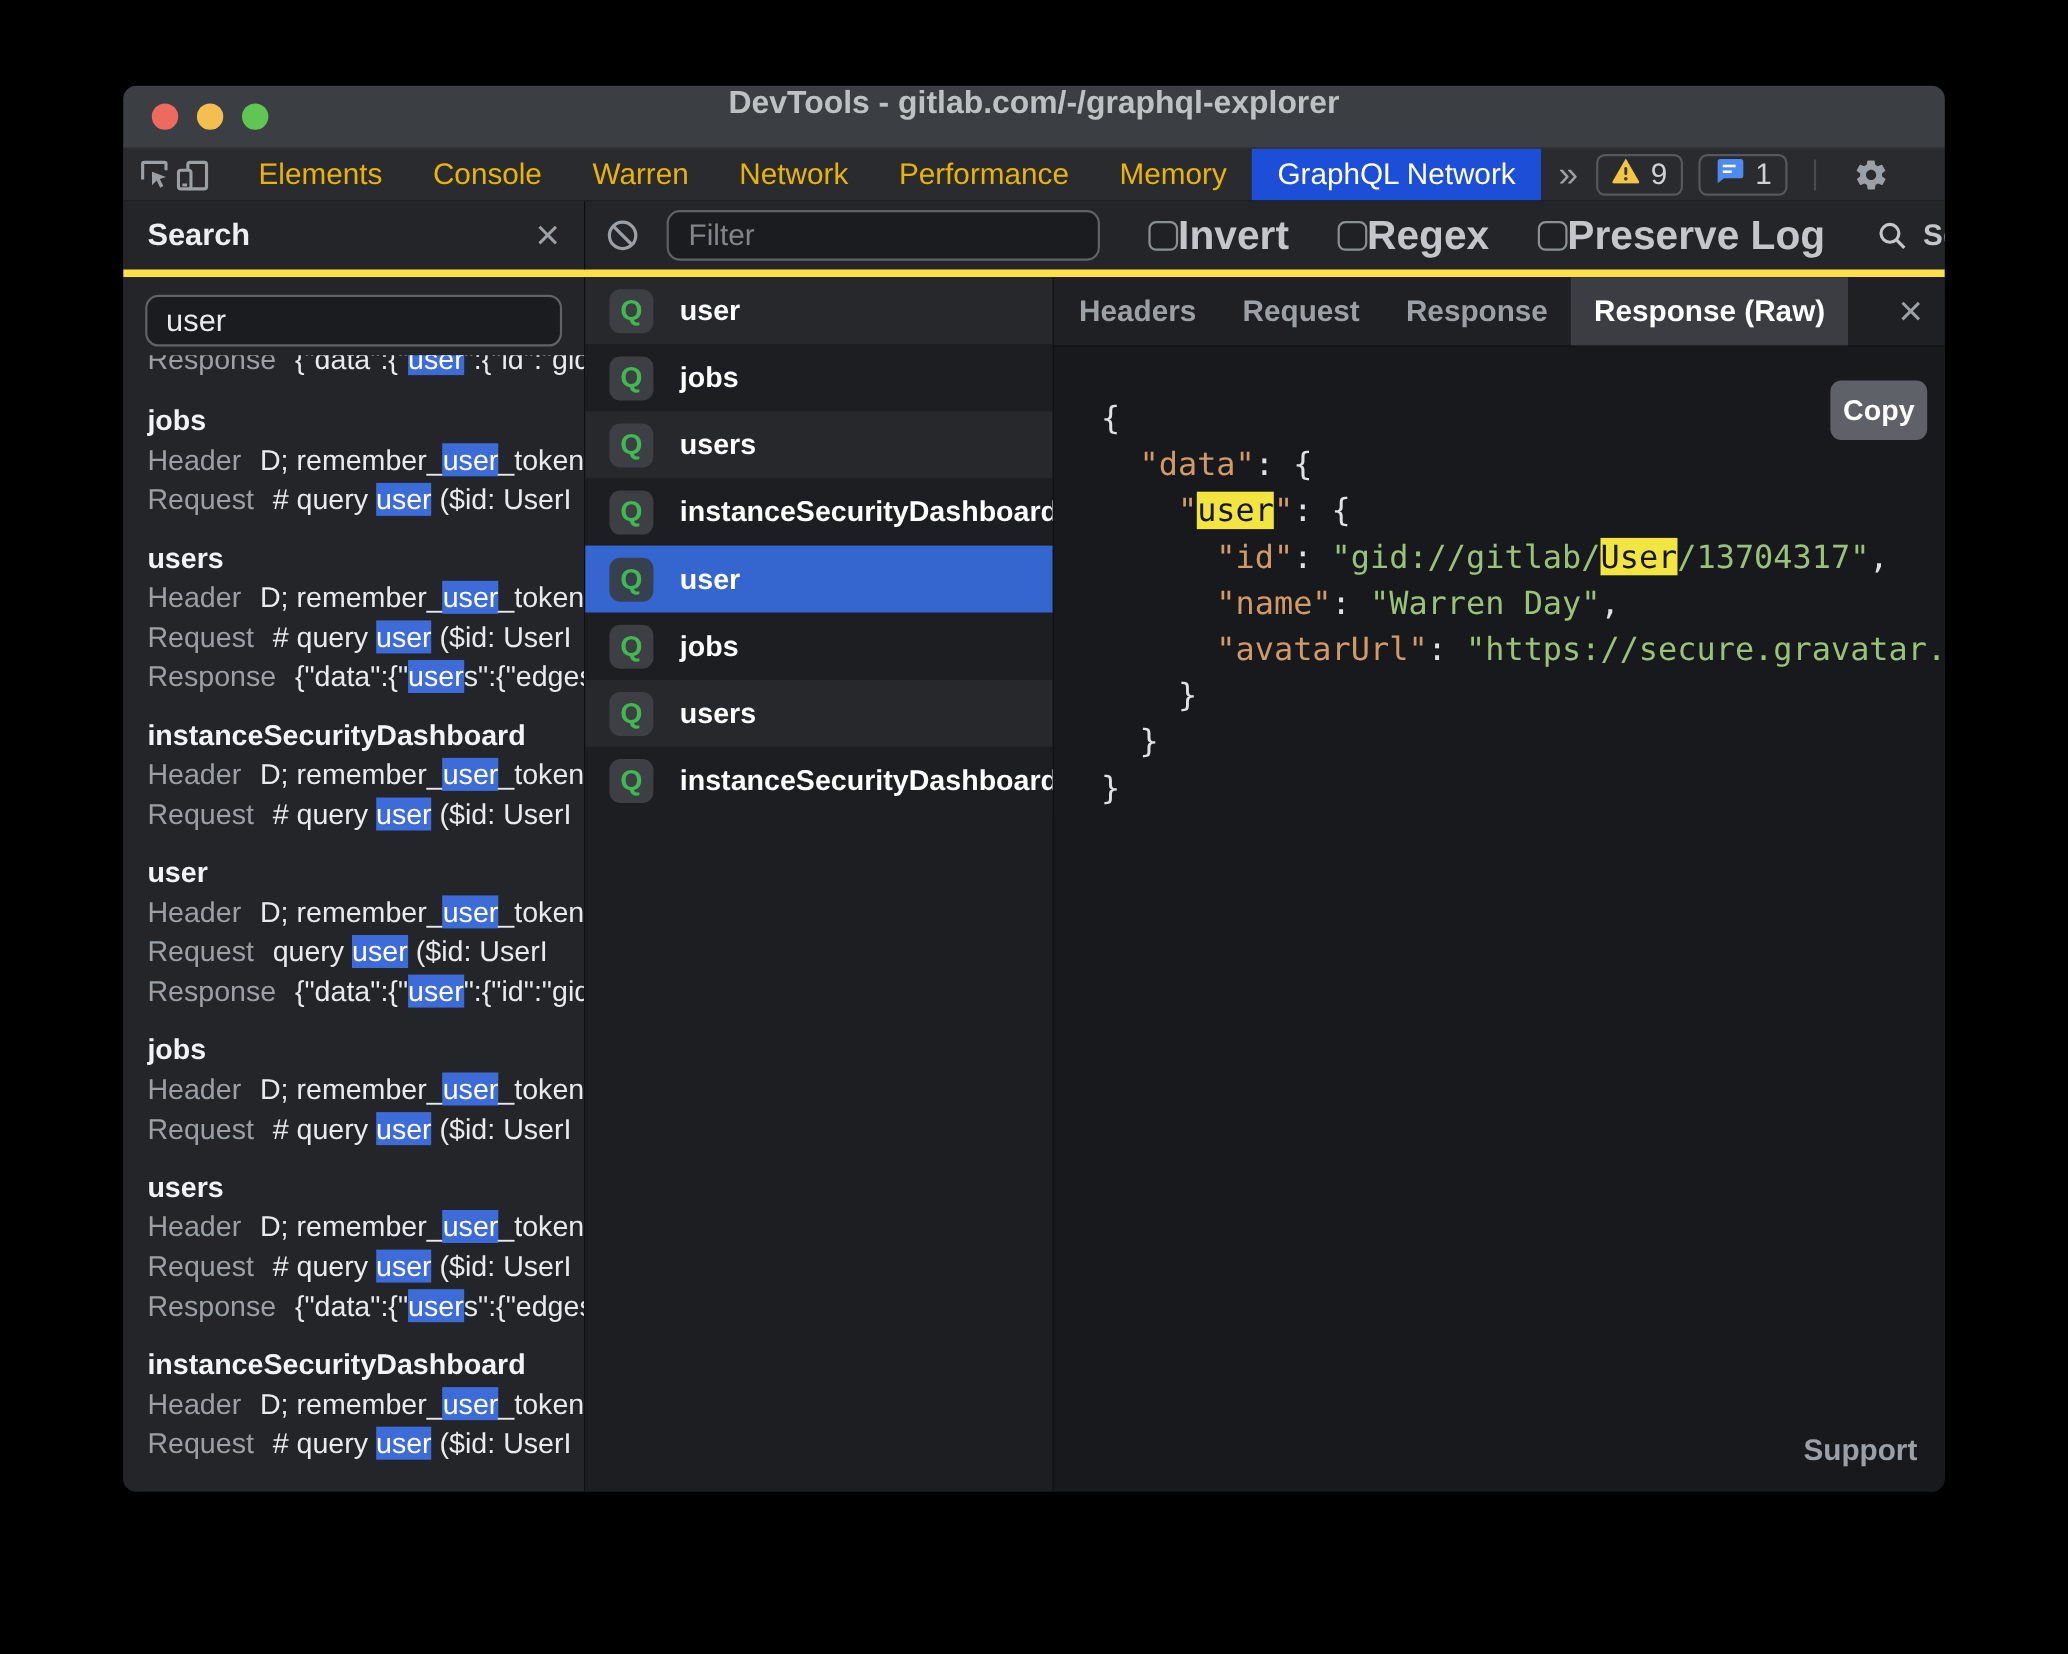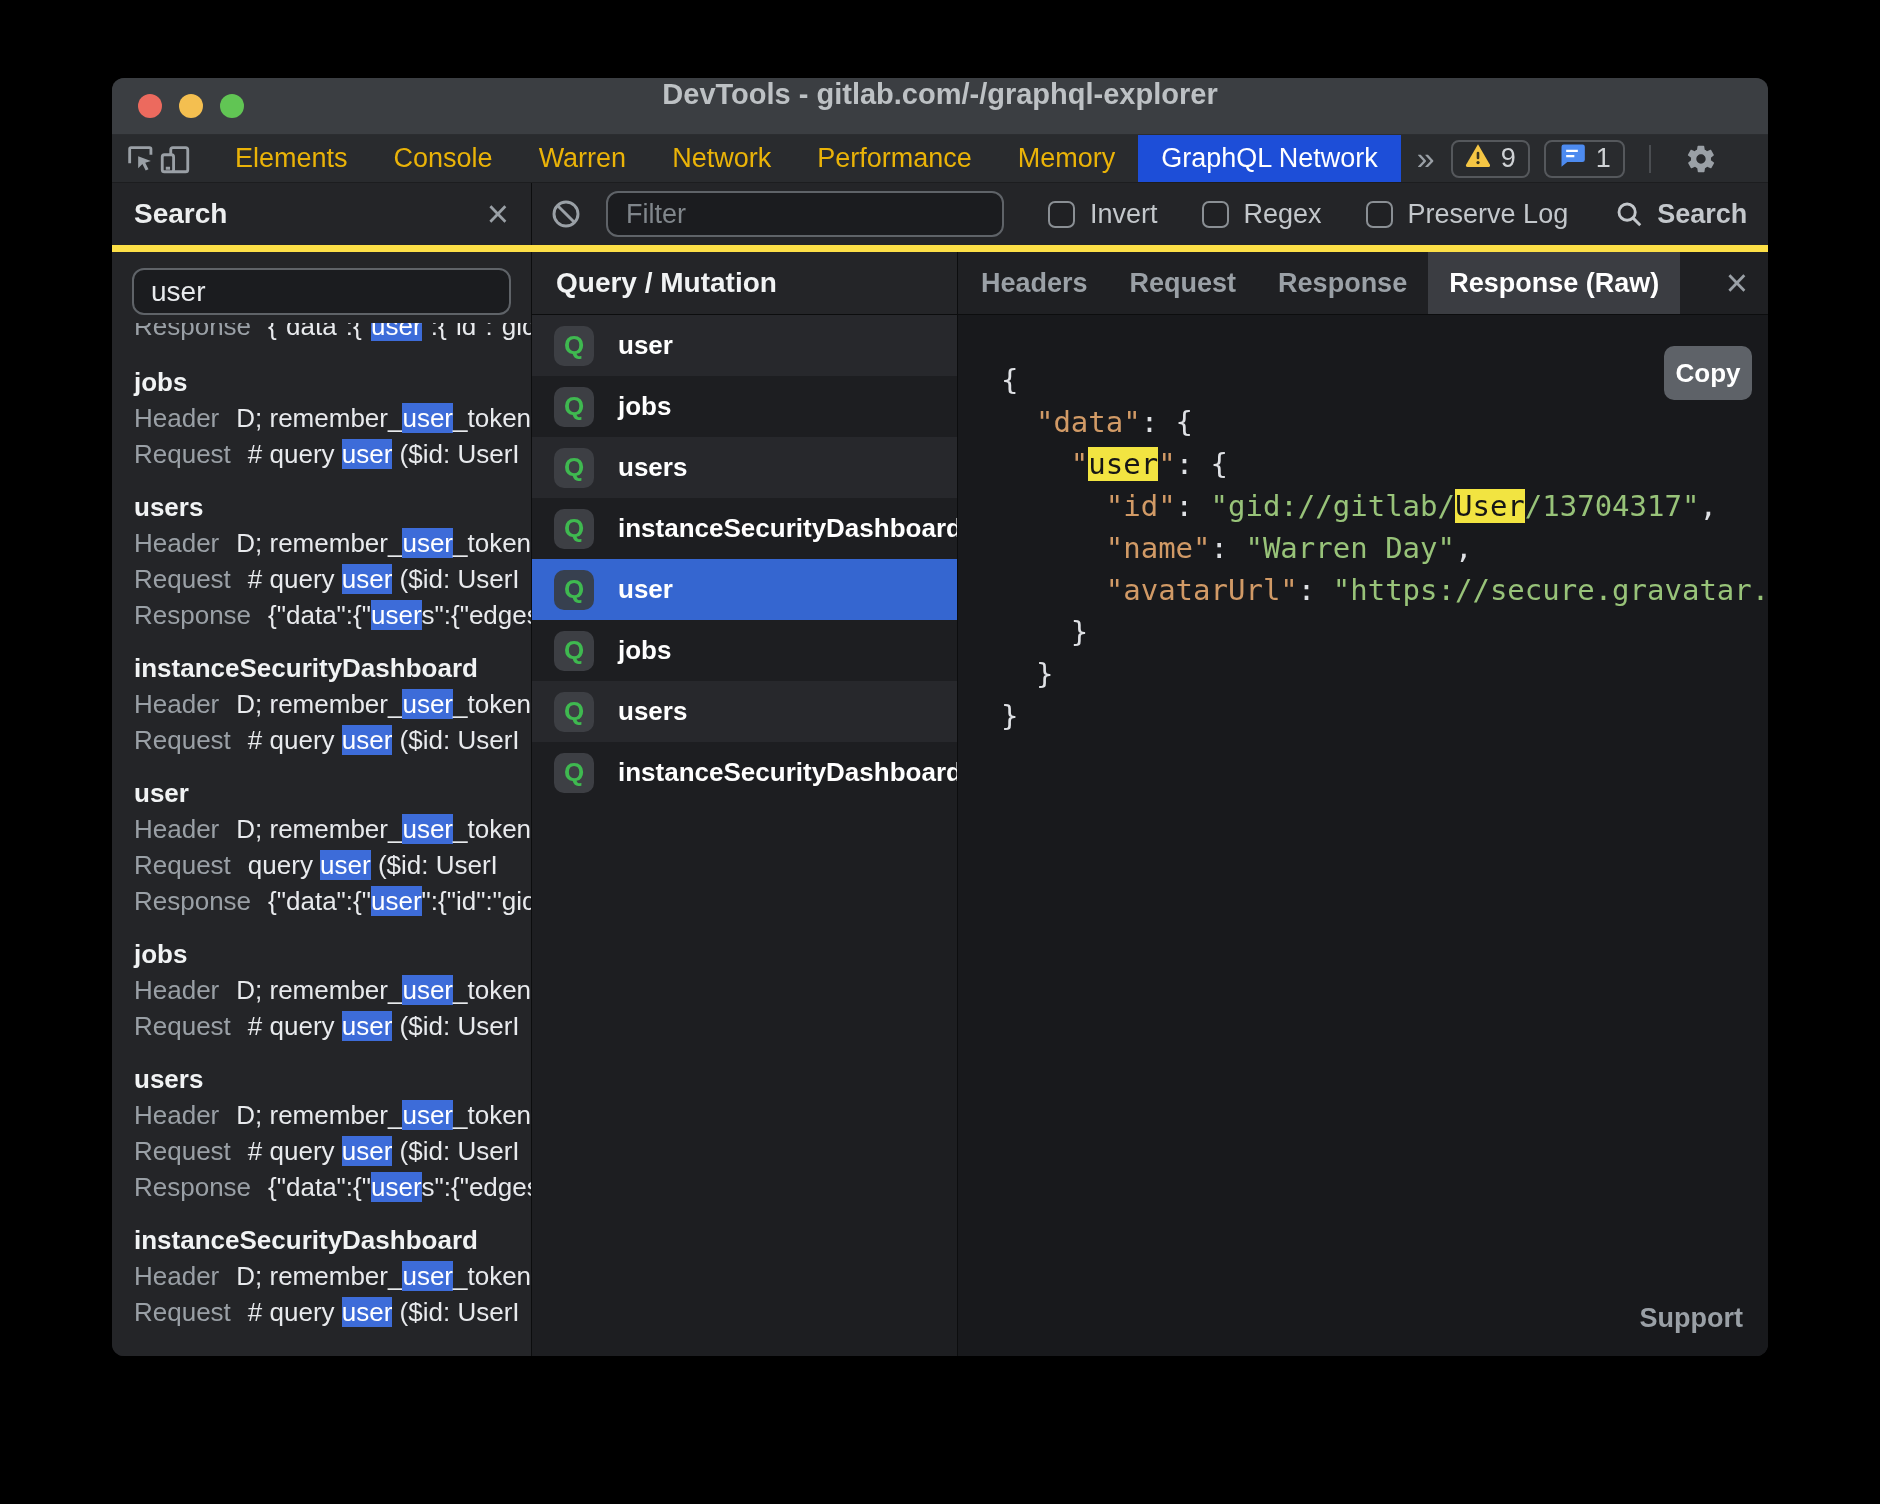--- a/index.html
+++ b/index.html
@@ -39,22 +39,22 @@
   .search-head { width:420px; flex:none; border-right:1px solid #0c0d0e;
                  display:flex; align-items:center; padding:0 22px; }
   .shead-title { flex:1; font-size:28px; font-weight:bold; color:#eceeef; }
   .xclose { color:#9aa0a6; font-size:38px; line-height:1; cursor:default; }
   .filter-bar { flex:1; display:flex; align-items:center; padding-left:18px; overflow:hidden; }
   .blockicon { margin-right:24px; display:flex; }
   .filter-input { width:398px; height:46px; border-radius:12px; border:2px solid #5f6368;
                   background:#1b1c1f; color:#c4b5fd; font-size:27px; padding:0 18px; outline:none;
                   font-family:"Liberation Sans","DejaVu Sans",sans-serif; }
   .filter-input::placeholder { color:#80868b; }
-  .cbgroup { display:flex; align-items:center; gap:15px; margin-left:44px;
-             font-size:27px; font-weight:400; color:#c3c7cb; white-space:nowrap; }
+  .cbgroup { display:flex; align-items:center; margin-left:44px;
+             font-size:37px; font-weight:700; color:#c3c7cb; white-space:nowrap; }
   .cb { width:27px; height:27px; border:2.5px solid #8a8f94; border-radius:7px; background:#202124; }
   .searchlbl { display:flex; align-items:center; gap:13px; margin-left:46px;
                font-size:27px; font-weight:600; color:#c3c7cb; }
 
   
   .main { flex:1; display:flex; min-height:0; }
 
   
   .col-search { width:420px; flex:none; border-right:1px solid #0c0d0e; background:#242528;
                 display:flex; flex-direction:column; overflow:hidden; padding-top:16px; }
@@ -253,21 +253,20 @@
           </div>
           <div class="res-section">
             <div class="res-name">instanceSecurityDashboard</div>
             <div class="res-line"><span class="res-label">Header</span><span>D; remember_</span><span class="m">user</span><span>_token=e</span></div>
             <div class="res-line"><span class="res-label">Request</span><span># query </span><span class="m">user</span><span> ($id: UserI</span></div>
           </div>
         </div>
     </div>
 
     <div class="col-query">
-      <div class="qhead">Query / Mutation</div>
       <div class="qlist">
 
       <div class="qrow alt">
             <span class="qbadge">Q</span>
             <span class="qlabel">user</span>
           </div>
           <div class="qrow">
             <span class="qbadge">Q</span>
             <span class="qlabel">jobs</span>
           </div>

